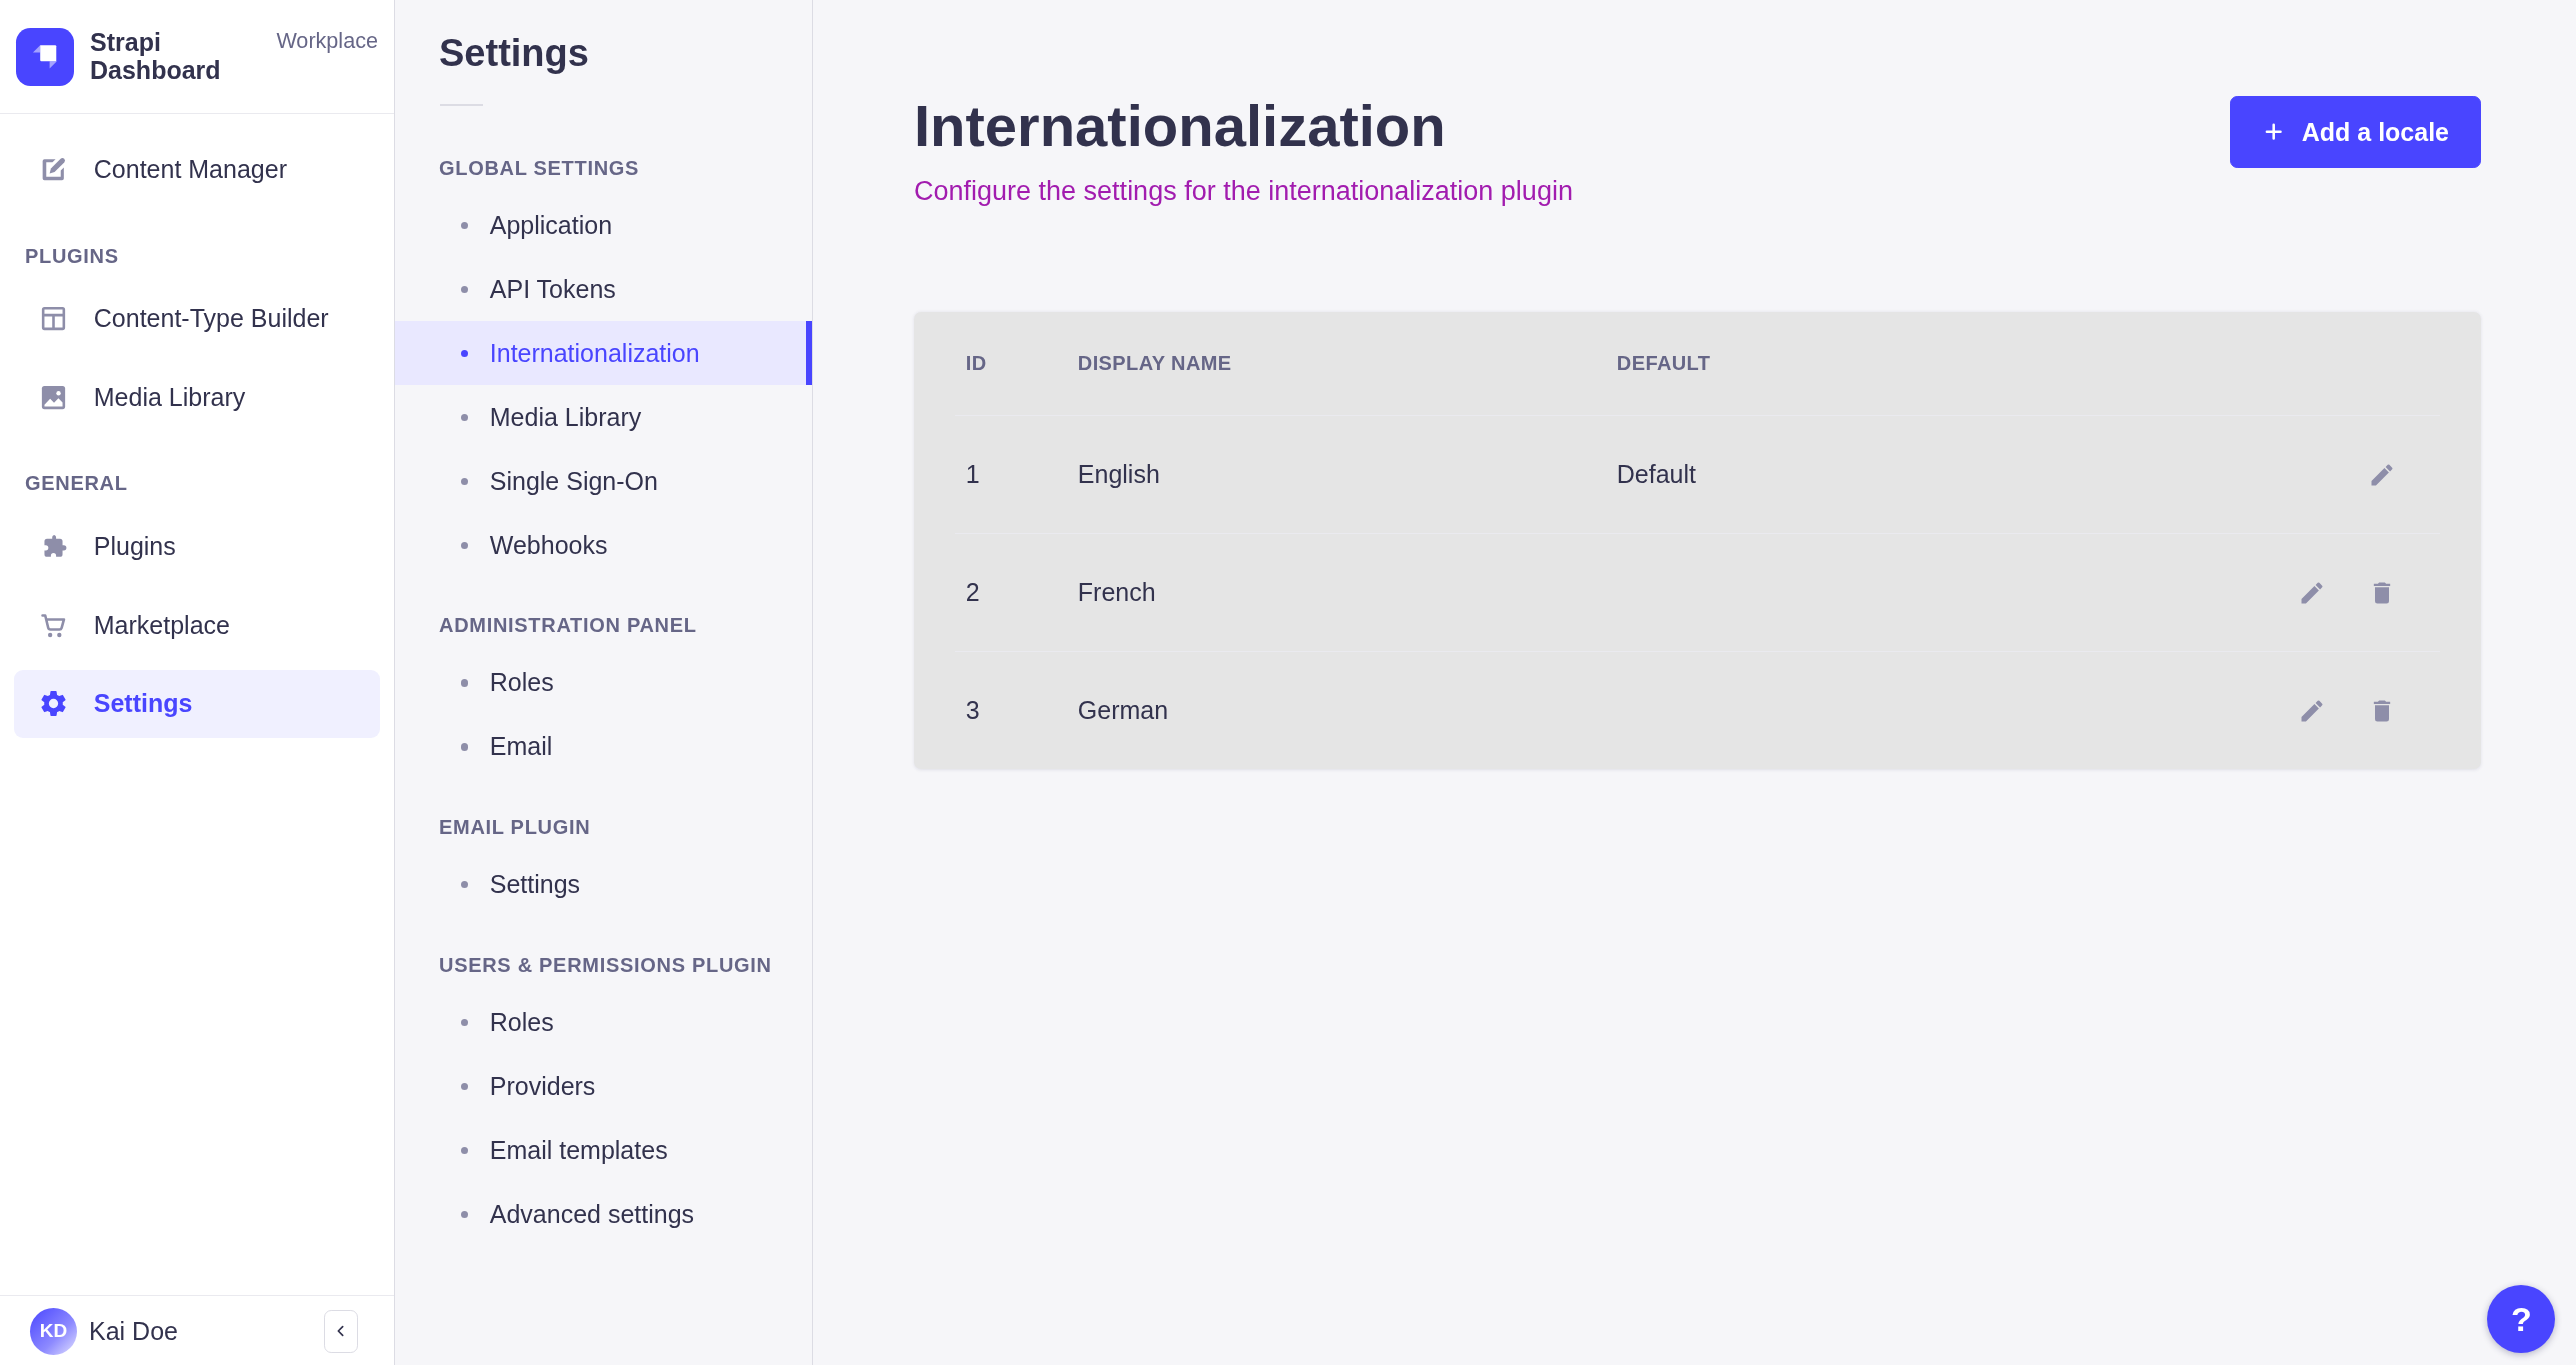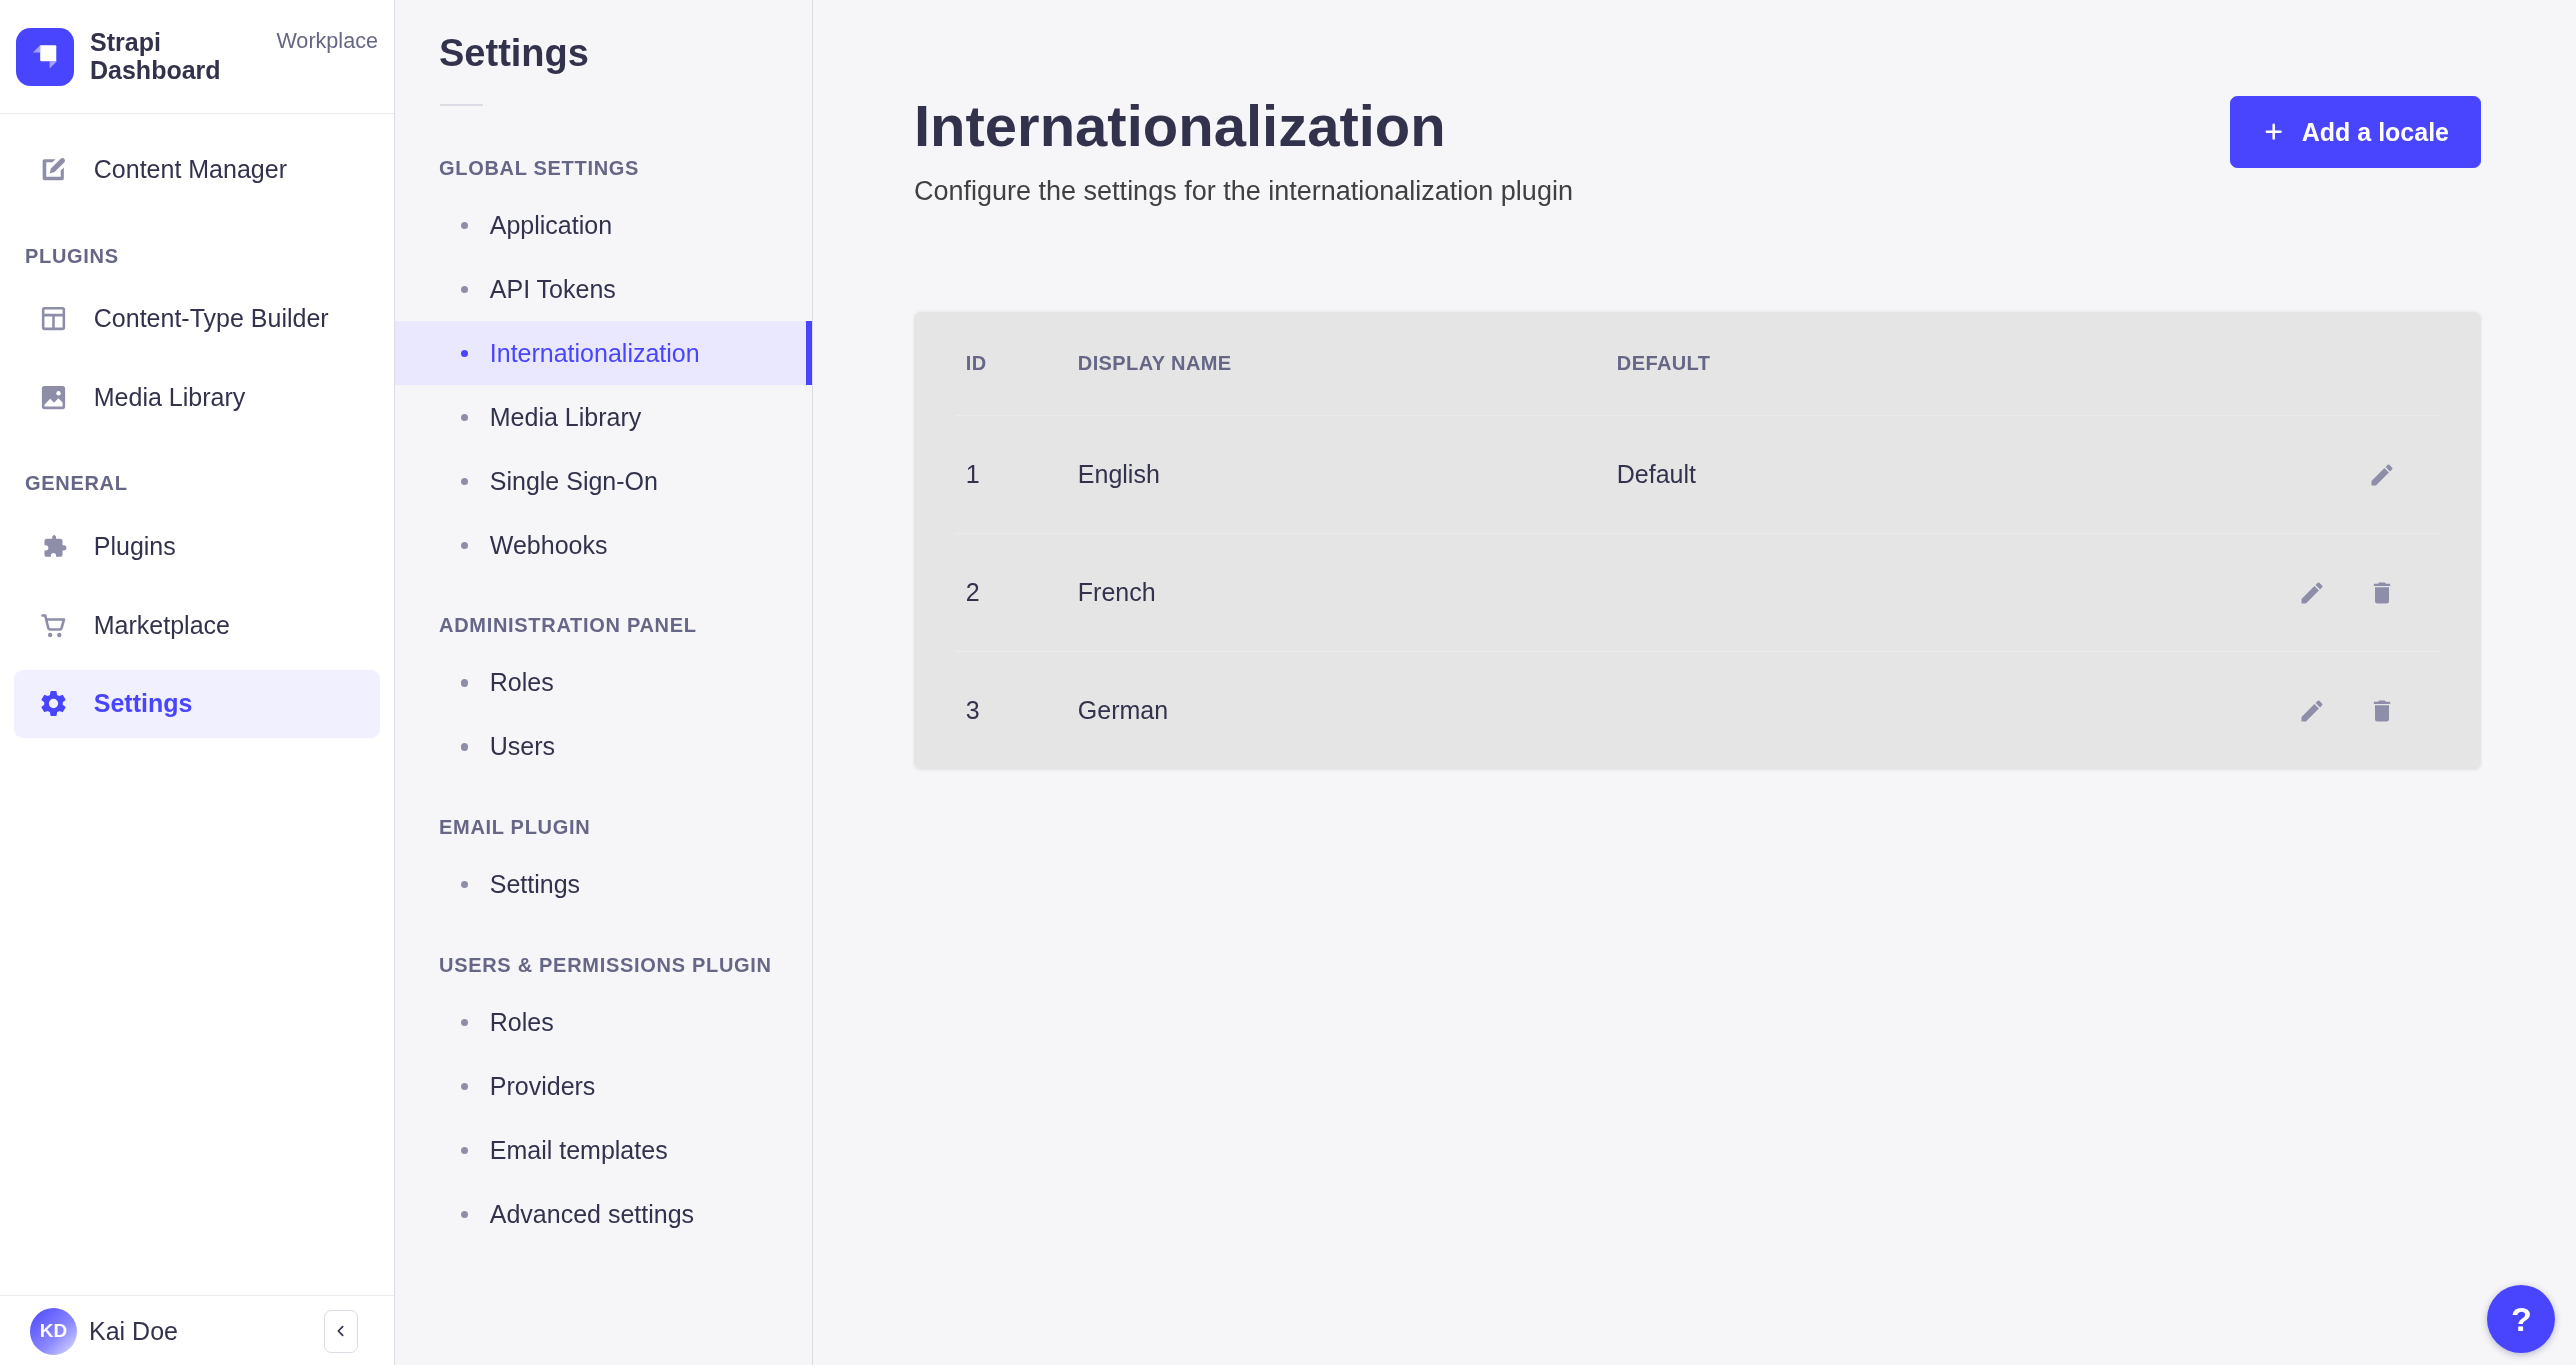--- a/index.html
+++ b/index.html
@@ -35,21 +35,21 @@
   .sub-label{margin:36px 0 12.6px 44px;font-size:20px;font-weight:700;color:#666687;letter-spacing:0.7px;line-height:25px;}
   .sub-label.first{margin-top:50px;}
   .sub-item{height:64px;display:flex;align-items:center;padding-left:66px;gap:21.6px;font-size:25px;color:#32324D;cursor:pointer;box-sizing:border-box;}
   .sub-item .dot{width:7.2px;height:7.2px;border-radius:50%;background:#8E8EA9;flex:none;}
   .sub-item.active{background:#E9E8FF;color:#4945FF;font-weight:500;border-right:6.3px solid #4945FF;}
   .sub-item.active .dot{background:#4945FF;}
 
   
   .main{position:absolute;left:813px;right:0;top:0;bottom:0;}
   .page-title{position:absolute;left:101px;top:97px;margin:0;font-size:58px;font-weight:700;color:#32324D;line-height:1;}
-  .page-subtitle{position:absolute;left:101px;top:176px;font-size:27px;color:#404040;}
+  .page-subtitle{position:absolute;left:101px;top:176px;font-size:27px;color:#a21caf;}
   .add-btn{position:absolute;top:96px;right:95px;height:72px;padding:0 31px;background:#4945FF;border:1.8px solid #4945FF;border-radius:7.2px;color:#FFFFFF;font-size:25px;font-weight:700;display:flex;align-items:center;gap:16px;cursor:pointer;font-family:inherit;box-sizing:border-box;}
   .add-btn svg{width:23.4px;height:23.4px;}
 
   .card{position:absolute;left:101px;top:312px;width:1567px;background:#e5e5e5;border-radius:7.2px;box-shadow:0 0.9px 3.6px rgba(33,33,82,0.1);}
   .t-header{height:103px;display:flex;align-items:center;margin:0 41px;padding-left:10.8px;}
   .t-row{height:117px;display:flex;align-items:center;margin:0 41px;padding-left:10.8px;border-top:1.8px solid #EAEAEF;}
   .c-id{width:112px;flex:none;}
   .c-name{width:539px;flex:none;}
   .c-default{flex:1;}
   .t-header span{font-size:20px;font-weight:700;color:#666687;letter-spacing:0.4px;}
@@ -171,21 +171,21 @@
         <span>Webhooks</span>
       </div>
 
     <div class="sub-label">ADMINISTRATION PANEL</div>
     <div class="sub-item">
         <span class="dot"></span>
         <span>Roles</span>
       </div>
     <div class="sub-item">
         <span class="dot"></span>
-        <span>Users</span>
+        <span>Email</span>
       </div>
 
     <div class="sub-label">EMAIL PLUGIN</div>
     <div class="sub-item">
         <span class="dot"></span>
         <span>Settings</span>
       </div>
 
     <div class="sub-label">USERS &amp; PERMISSIONS PLUGIN</div>
     <div class="sub-item">

